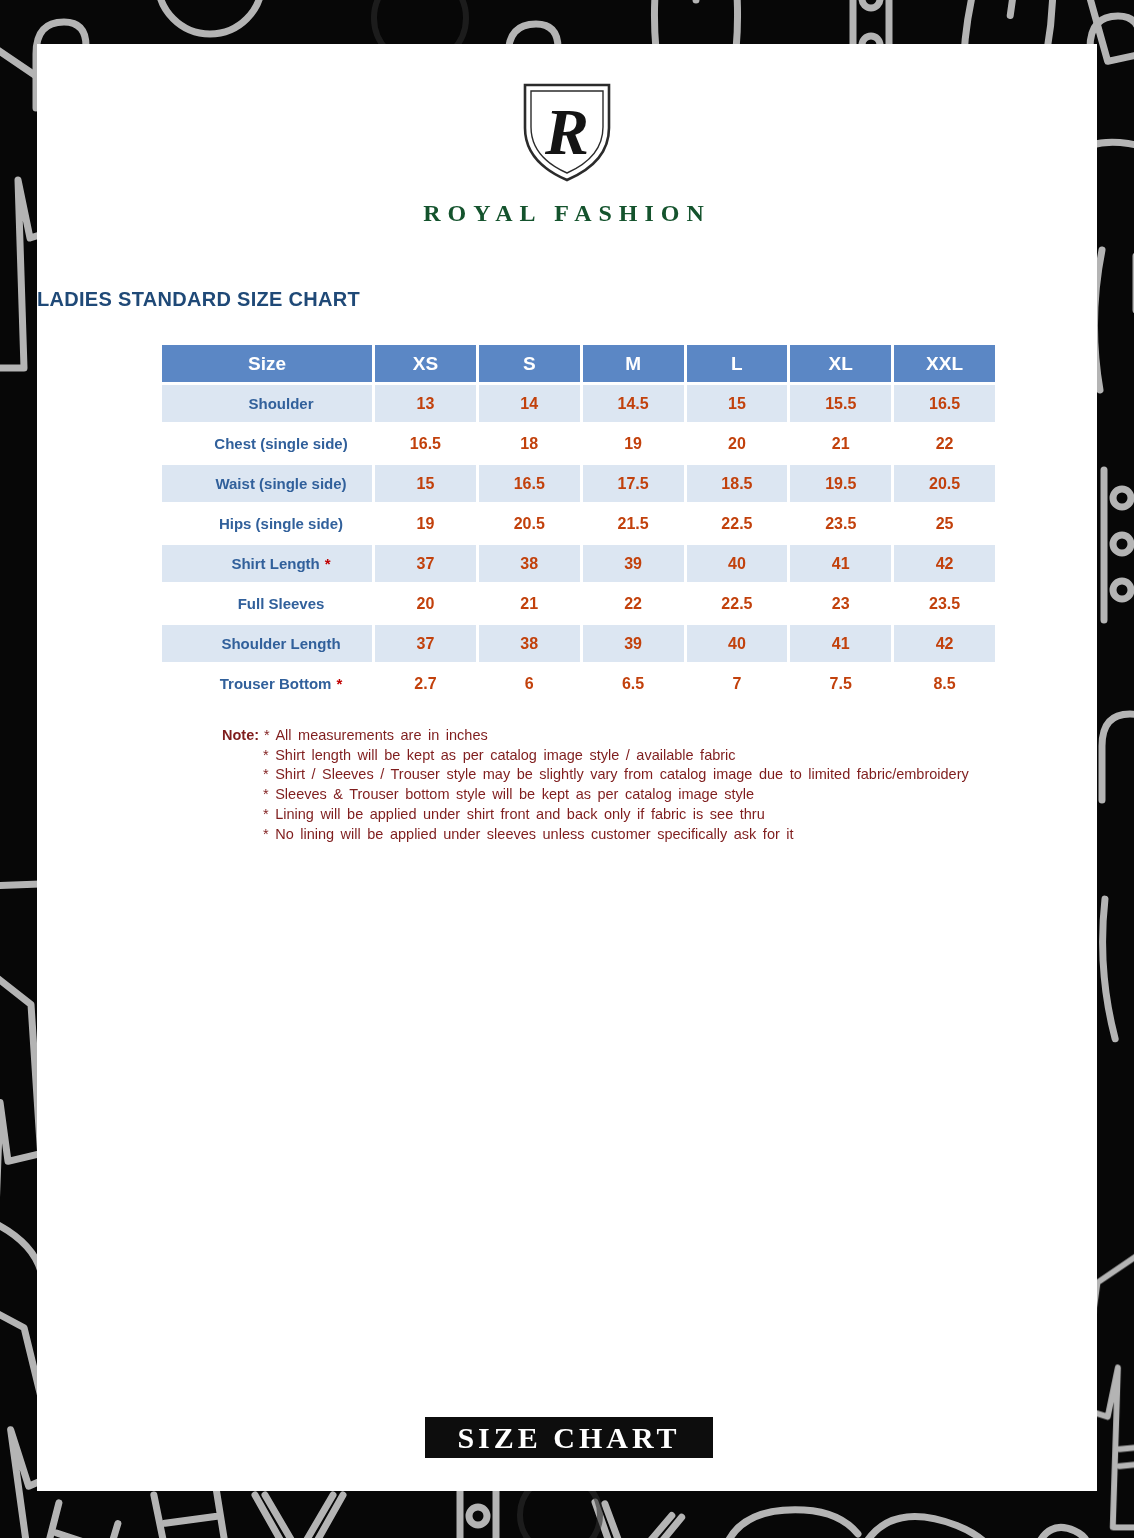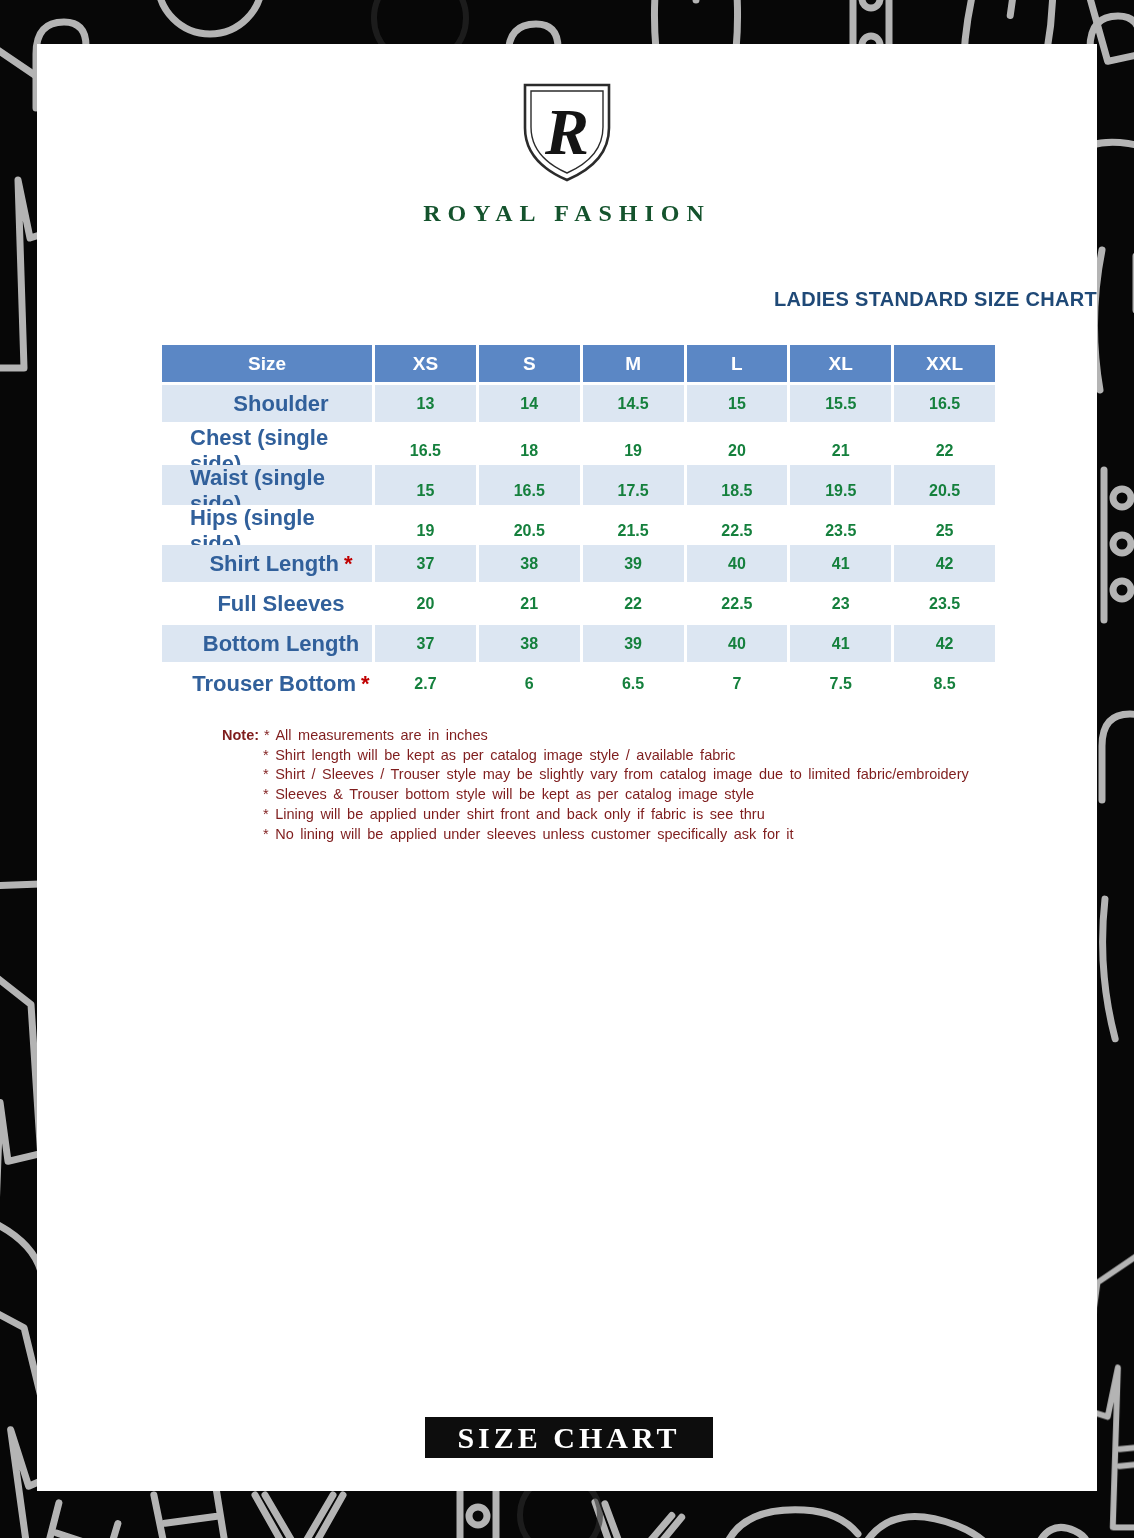--- a/index.html
+++ b/index.html
@@ -15,35 +15,35 @@
   }
   
   .logo-block{position:absolute;top:36px;left:0;width:100%;text-align:center;}
   .brand-name{
     margin-top:12px;
     font-family:"Liberation Serif", serif;
     font-size:24px;font-weight:600;letter-spacing:7px;color:#14532d;
   }
   
   .page-title{
-    position:absolute;top:244px;left:0;width:100%;text-align:right;
+    position:absolute;top:244px;left:0;width:100%;text-align:left;
     font-size:20px;font-weight:700;color:#1F4977;letter-spacing:0.3px;
   }
   
   .size-table{position:absolute;left:125px;top:301px;width:833px;}
   .t-row{
     display:grid;grid-template-columns:210px repeat(6,1fr);
     gap:3px;height:37px;margin-bottom:3px;
   }
   .t-cell{display:flex;align-items:center;justify-content:center;}
   .t-head .t-cell{background:#5B87C5;color:#ffffff;font-weight:700;font-size:19px;}
   .t-row.alt .t-cell{background:#DCE6F2;}
   .t-row.plain .t-cell{background:#ffffff;}
-  .row-label{font-size:22px;font-weight:700;color:#31609B;padding-left:28px;}
-  .size-value{font-size:16px;font-weight:700;color:#15803d;}
+  .row-label{font-size:15px;font-weight:700;color:#31609B;padding-left:28px;}
+  .size-value{font-size:16px;font-weight:700;color:#c2410c;}
   .ast{color:#C00000;margin-left:5px;font-weight:700;}
   
   .notes{
     position:absolute;left:185px;top:682px;color:#7f1d1d;
     font-size:14.5px;line-height:19.7px;word-spacing:2.5px;
   }
   .note-label{font-weight:700;margin-right:5px;}
   .note-rest{padding-left:41px;}
   
   .banner{
@@ -198,21 +198,21 @@
       <div class="t-row plain">
         <div class="t-cell row-label">Full Sleeves</div>
         <div class="t-cell size-value">20</div>
         <div class="t-cell size-value">21</div>
         <div class="t-cell size-value">22</div>
         <div class="t-cell size-value">22.5</div>
         <div class="t-cell size-value">23</div>
         <div class="t-cell size-value">23.5</div>
       </div>
       <div class="t-row alt">
-        <div class="t-cell row-label">Bottom Length</div>
+        <div class="t-cell row-label">Shoulder Length</div>
         <div class="t-cell size-value">37</div>
         <div class="t-cell size-value">38</div>
         <div class="t-cell size-value">39</div>
         <div class="t-cell size-value">40</div>
         <div class="t-cell size-value">41</div>
         <div class="t-cell size-value">42</div>
       </div>
       <div class="t-row plain">
         <div class="t-cell row-label">Trouser Bottom<span class="ast">*</span></div>
         <div class="t-cell size-value">2.7</div>

